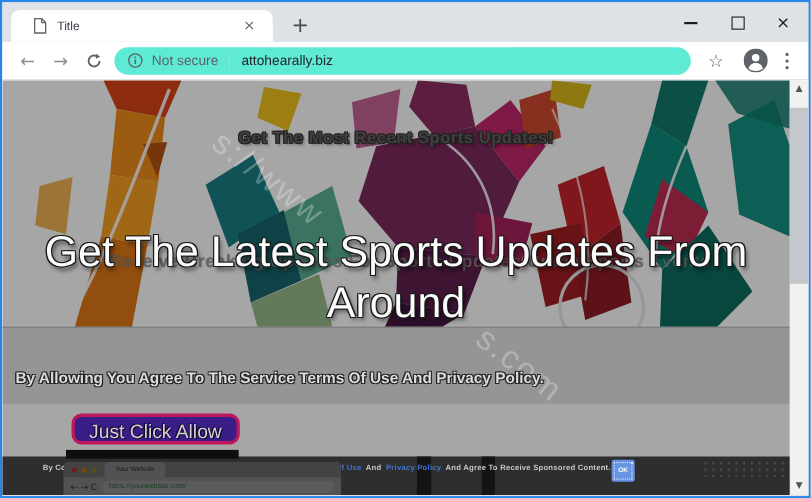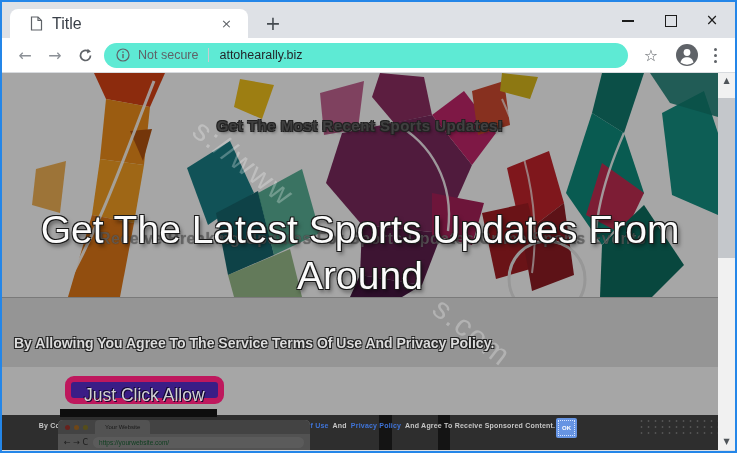--- a/index.html
+++ b/index.html
@@ -11,21 +11,21 @@
   }
 
   
   .tabstrip { position: relative; height: 36px; background: #dee1e6; }
   .tab {
     position: absolute; left: 8px; top: 7px; width: 238px; height: 29px;
     background: #fff; border-radius: 8px 8px 0 0;
     display: flex; align-items: center; padding: 0 10px;
   }
   .favicon { width: 13px; height: 15px; margin: 0 9px 0 10px; flex: none; }
-  .tab-label { font-size: 16px; color: #3a4049; flex: 1; }
+  .tab-label { font-size: 11px; color: #3a4049; flex: 1; }
   .tab-close { font-size: 13px; color: #5f6368; font-family: "DejaVu Sans", sans-serif; padding: 0 6px; cursor: default; }
   .newtab {
     position: absolute; left: 258px; top: 9px; width: 26px; height: 26px;
     font-size: 19px; color: #444a50; text-align: center; line-height: 25px;
     font-family: "DejaVu Sans", sans-serif;
   }
   .win-controls { position: absolute; right: 8px; top: 0; height: 36px; display: flex; align-items: center; gap: 28px; padding-right: 8px; }
   .wc { width: 14px; height: 14px; position: relative; }
   .wc-min::after { content: ""; position: absolute; left: 1px; top: 7px; width: 12px; height: 1.5px; background: #1c1c1c; }
   .wc-max::after { content: ""; position: absolute; left: 2px; top: 2px; width: 10px; height: 10px; border: 1.4px solid #1c1c1c; }
@@ -83,21 +83,21 @@
     text-align: center; font-size: 28px; color: #979797; letter-spacing: 1px;
     text-shadow: -1px -1px 0 #2e2e2e, 1px -1px 0 #2e2e2e, -1px 1px 0 #2e2e2e, 1px 1px 0 #2e2e2e;
   }
   .push-terms {
     position: absolute; z-index: 5; left: 0; top: 262px; width: 100%;
     text-align: left; padding-left: 12px; font-size: 14px; font-weight: bold; color: #dcdcdc;
     text-shadow: -1px -1px 0 #252525, 1px -1px 0 #252525, -1px 1px 0 #252525, 1px 1px 0 #252525;
   }
   .allow-btn {
     position: absolute; z-index: 6; left: 63px; top: 303px; height: 28px;
-    background: #3a1d86; border: 6px solid #be185d; border-radius: 9px;
+    background: #3a1d86; border: 3px solid #be185d; border-radius: 9px;
     color: #d2d2d2; font-size: 17.5px; padding: 0 13px; line-height: 26px;
     font-family: "Liberation Sans", sans-serif;
     text-shadow: -1px -1px 0 #140830, 1px 1px 0 #140830; cursor: pointer;
   }
 
   
   .demo-strip { position: absolute; z-index: 6; left: 58px; top: 336px; width: 157px; height: 8px; background: #0e0e0e; }
   .consent-bar { position: absolute; z-index: 5; left: 0; top: 342px; width: 100%; height: 35px; background: #2e2e2e; }
   .dark-col { position: absolute; top: 0; height: 35px; background: #141414; }
   .col1 { left: 377px; width: 13px; }

